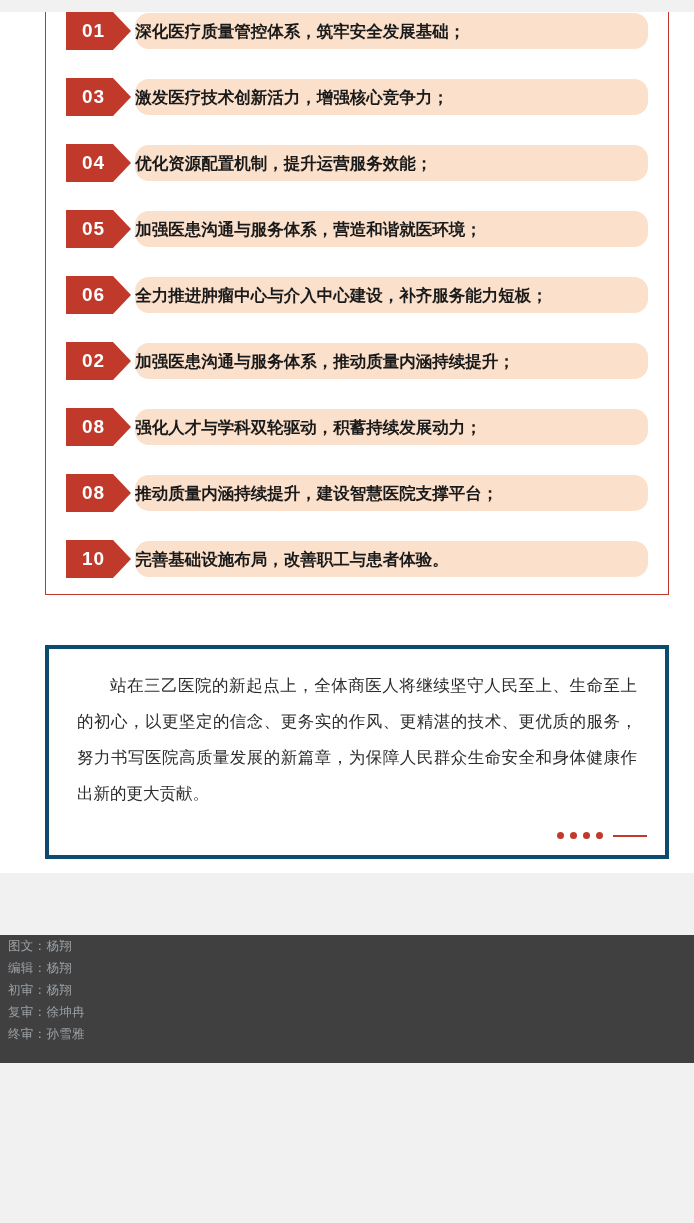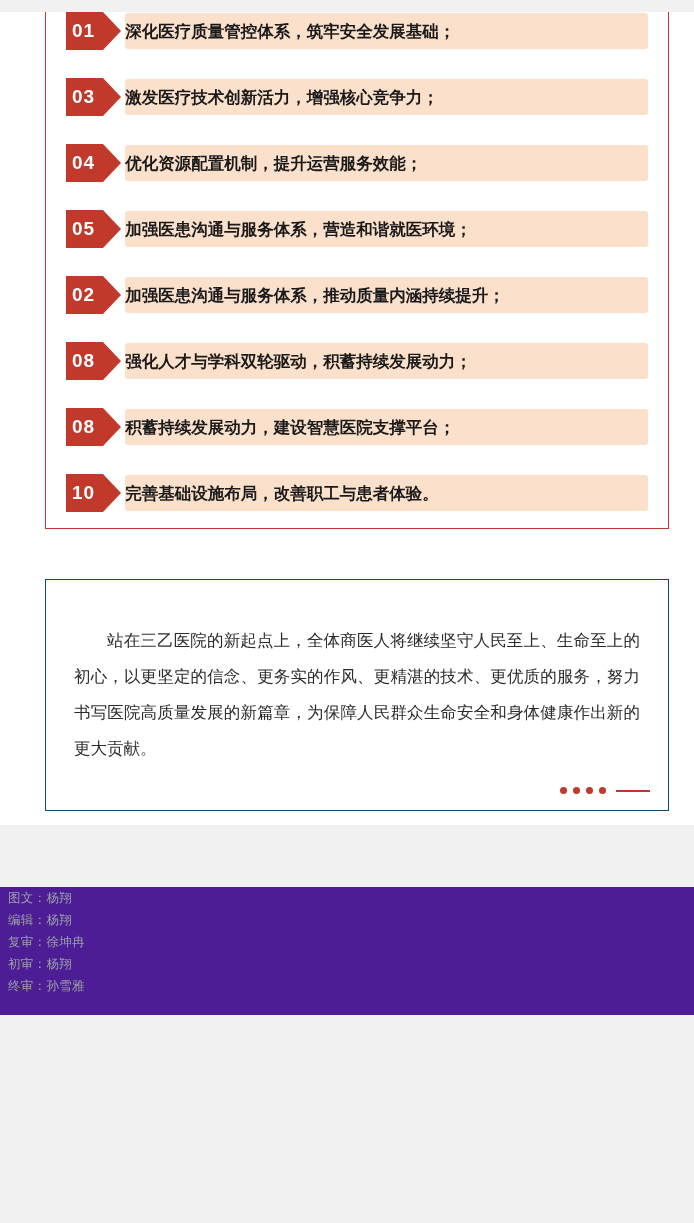--- a/index.html
+++ b/index.html
@@ -52,21 +52,21 @@
     position: relative;
     flex: 0 0 auto;
     background: #c0392b;
     color: #ffffff;
     font-size: 19px;
     font-weight: bold;
     font-family: "Liberation Sans", "DejaVu Sans", sans-serif;
     letter-spacing: 1px;
     line-height: 38px;
     height: 38px;
-    padding: 0 8px 0 6px;
+    padding: 0 8px 0 16px;
     z-index: 3;
   }
   .num::after {
     content: "";
     position: absolute;
     right: -18px;
     top: 0;
     width: 0;
     height: 0;
     border-top: 19px solid transparent;
@@ -74,40 +74,40 @@
     border-left: 18px solid #c0392b;
   }
 
   
   .bar {
     position: relative;
     flex: 1 1 auto;
     height: 36px;
     background: #fbe0cb;
     margin-left: 22px;
-    border-radius: 3px;
+    border-radius: 14px;
     display: flex;
     align-items: center;
   }
   .bar-text {
     font-size: 16.5px;
     color: #1a1a1a;
     font-weight: bold;
     line-height: 1;
     white-space: nowrap;
     padding-left: 8px;
     transform: translateX(-8px);
   }
 
   
   .concl-block {
     margin: 50px 25px 0 45px;
-    border: 1px solid #0c4a6e;
+    border: 4px solid #0c4a6e;
     box-sizing: border-box;
-    padding: 42px 28px 44px 28px;
+    padding: 18px 28px 44px 28px;
     position: relative;
     min-height: 200px;
   }
   .concl-text {
     font-size: 16.5px;
     line-height: 36px;
     color: #2b2b2b;
     text-indent: 33px;
     text-align: justify;
   }
@@ -133,21 +133,21 @@
   }
 
   
   .gap {
     height: 62px;
     background: #f1f1f1;
   }
 
   
   .credits {
-    background: #4c1d95;
+    background: #404040;
     padding: 0 0 18px 8px;
   }
   .credit-line {
     font-size: 12.5px;
     color: #9aa0a6;
     line-height: 22px;
     letter-spacing: 0.3px;
   }
 </style>
 </head>
@@ -180,39 +180,45 @@
         </div>
       </div>
 
       <div class="item">
         <div class="num">05</div>
         <div class="bar">
           <span class="bar-text">加强医患沟通与服务体系，营造和谐就医环境；</span>
         </div>
       </div>
 
+      <div class="item">
+        <div class="num">06</div>
+        <div class="bar">
+          <span class="bar-text">全力推进肿瘤中心与介入中心建设，补齐服务能力短板；</span>
+        </div>
+      </div>
 
       <div class="item">
         <div class="num">02</div>
         <div class="bar">
           <span class="bar-text">加强医患沟通与服务体系，推动质量内涵持续提升；</span>
         </div>
       </div>
 
       <div class="item">
         <div class="num">08</div>
         <div class="bar">
           <span class="bar-text">强化人才与学科双轮驱动，积蓄持续发展动力；</span>
         </div>
       </div>
 
       <div class="item">
         <div class="num">08</div>
         <div class="bar">
-          <span class="bar-text">积蓄持续发展动力，建设智慧医院支撑平台；</span>
+          <span class="bar-text">推动质量内涵持续提升，建设智慧医院支撑平台；</span>
         </div>
       </div>
 
       <div class="item">
         <div class="num">10</div>
         <div class="bar">
           <span class="bar-text">完善基础设施布局，改善职工与患者体验。</span>
         </div>
       </div>
 
@@ -230,16 +236,16 @@
     </div>
   </div>
 
 </div>
 
 <div class="gap"></div>
 
 <div class="credits">
   <div class="credit-line">图文：杨翔</div>
   <div class="credit-line">编辑：杨翔</div>
+  <div class="credit-line">初审：杨翔</div>
   <div class="credit-line">复审：徐坤冉</div>
-  <div class="credit-line">初审：杨翔</div>
   <div class="credit-line">终审：孙雪雅</div>
 </div>
 
 </body></html>

